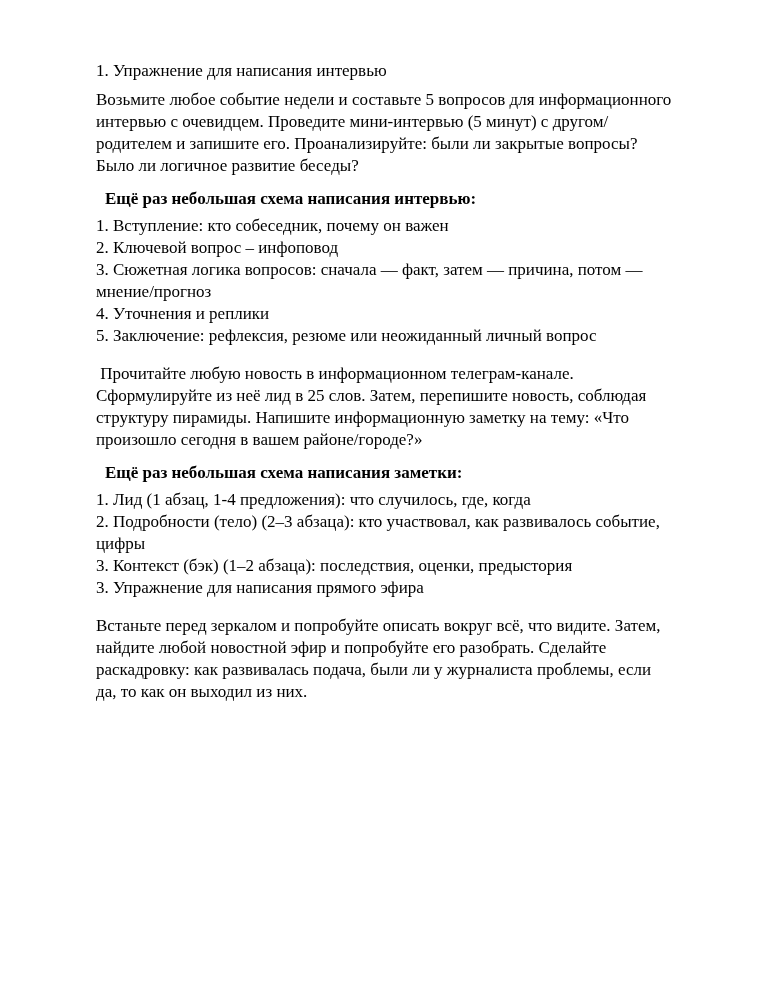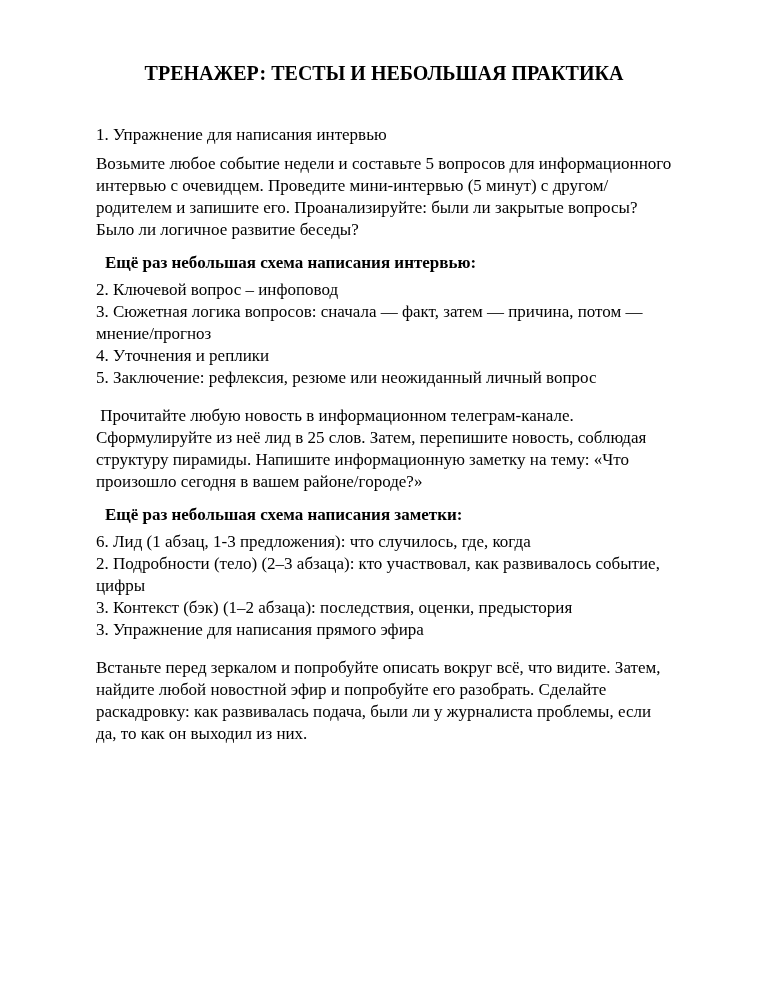--- a/index.html
+++ b/index.html
@@ -52,39 +52,39 @@
     margin: 0;
   }
   .mt-sec2 { margin-top: 9px; }
   .mt-sec3 { }
 </style>
 </head>
 <body>
 
 <div class="page">
 
-  <h1 class="doc-title">ТРЕНАЖЕР: ТЕСТЫ И НЕБОЛЬШАЯ ПРАКТИКА</h1>
 
   <section>
     <h2 class="sec-heading">1. Упражнение для написания интервью</h2>
     <p class="body-par">Возьмите любое событие недели и составьте 5 вопросов для информационного интервью с очевидцем. Проведите мини-интервью (5 минут) с другом/родителем и запишите его. Проанализируйте: были ли закрытые вопросы? Было ли логичное развитие беседы?</p>
     <h3 class="sub-heading">Ещё раз небольшая схема написания интервью:</h3>
     <div class="list-block">
+      <div class="list-line">1. Вступление: кто собеседник, почему он важен</div>
       <div class="list-line">2. Ключевой вопрос – инфоповод</div>
       <div class="list-line">3. Сюжетная логика вопросов: сначала — факт, затем — причина, потом — мнение/прогноз</div>
       <div class="list-line">4. Уточнения и реплики</div>
       <div class="list-line">5. Заключение: рефлексия, резюме или неожиданный личный вопрос</div>
     </div>
   </section>
 
   <section>
     <p class="body-par after-blank"> Прочитайте любую новость в информационном телеграм-канале. Сформулируйте из неё лид в 25 слов. Затем, перепишите новость, соблюдая структуру пирамиды. Напишите информационную заметку на тему: «Что произошло сегодня в вашем районе/городе?»</p>
     <h3 class="sub-heading">Ещё раз небольшая схема написания заметки:</h3>
     <div class="list-block">
-      <div class="list-line">6. Лид (1 абзац, 1-3 предложения): что случилось, где, когда</div>
+      <div class="list-line">1. Лид (1 абзац, 1-4 предложения): что случилось, где, когда</div>
       <div class="list-line">2. Подробности (тело) (2–3 абзаца): кто участвовал, как развивалось событие, цифры</div>
       <div class="list-line">3. Контекст (бэк) (1–2 абзаца): последствия, оценки, предыстория</div>
     </div>
   </section>
 
   <section>
     <h2 class="sec-heading mt-sec3">3. Упражнение для написания прямого эфира</h2>
     <p class="body-par after-blank">Встаньте перед зеркалом и попробуйте описать вокруг всё, что видите. Затем, найдите любой новостной эфир и попробуйте его разобрать. Сделайте раскадровку: как развивалась подача, были ли у журналиста проблемы, если да, то как он выходил из них.</p>
   </section>
 

